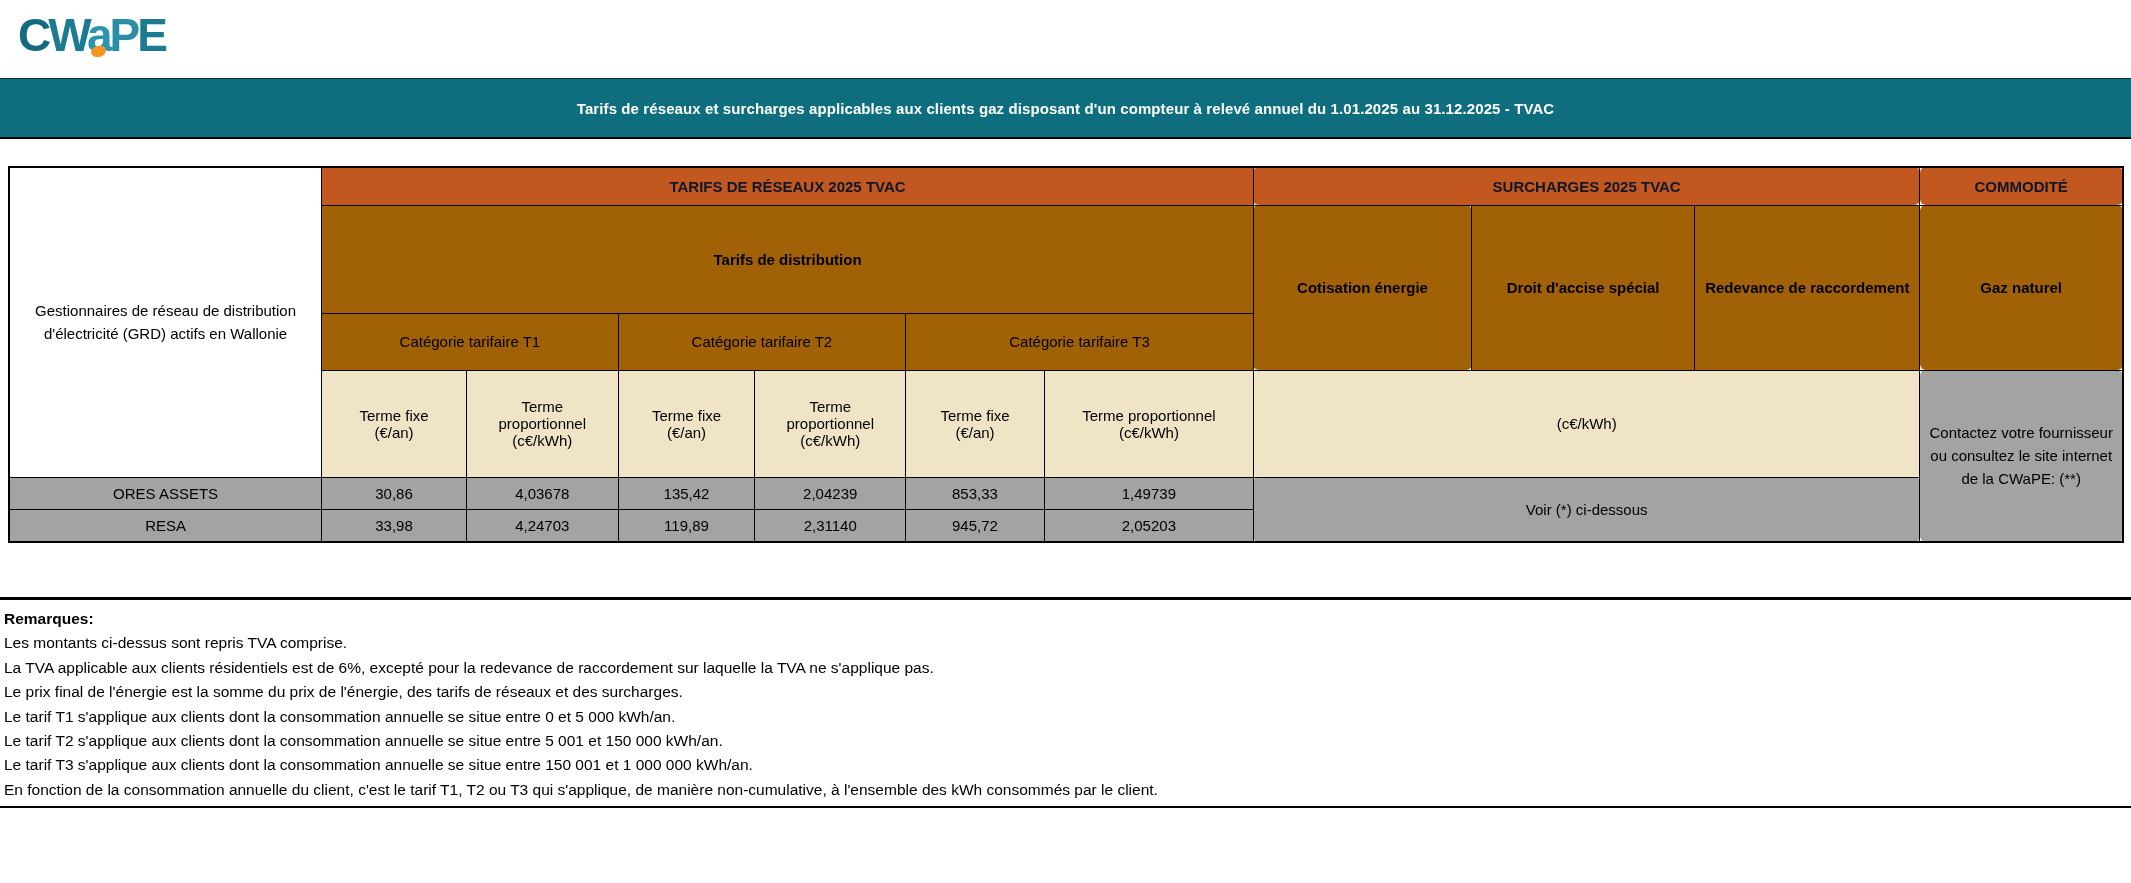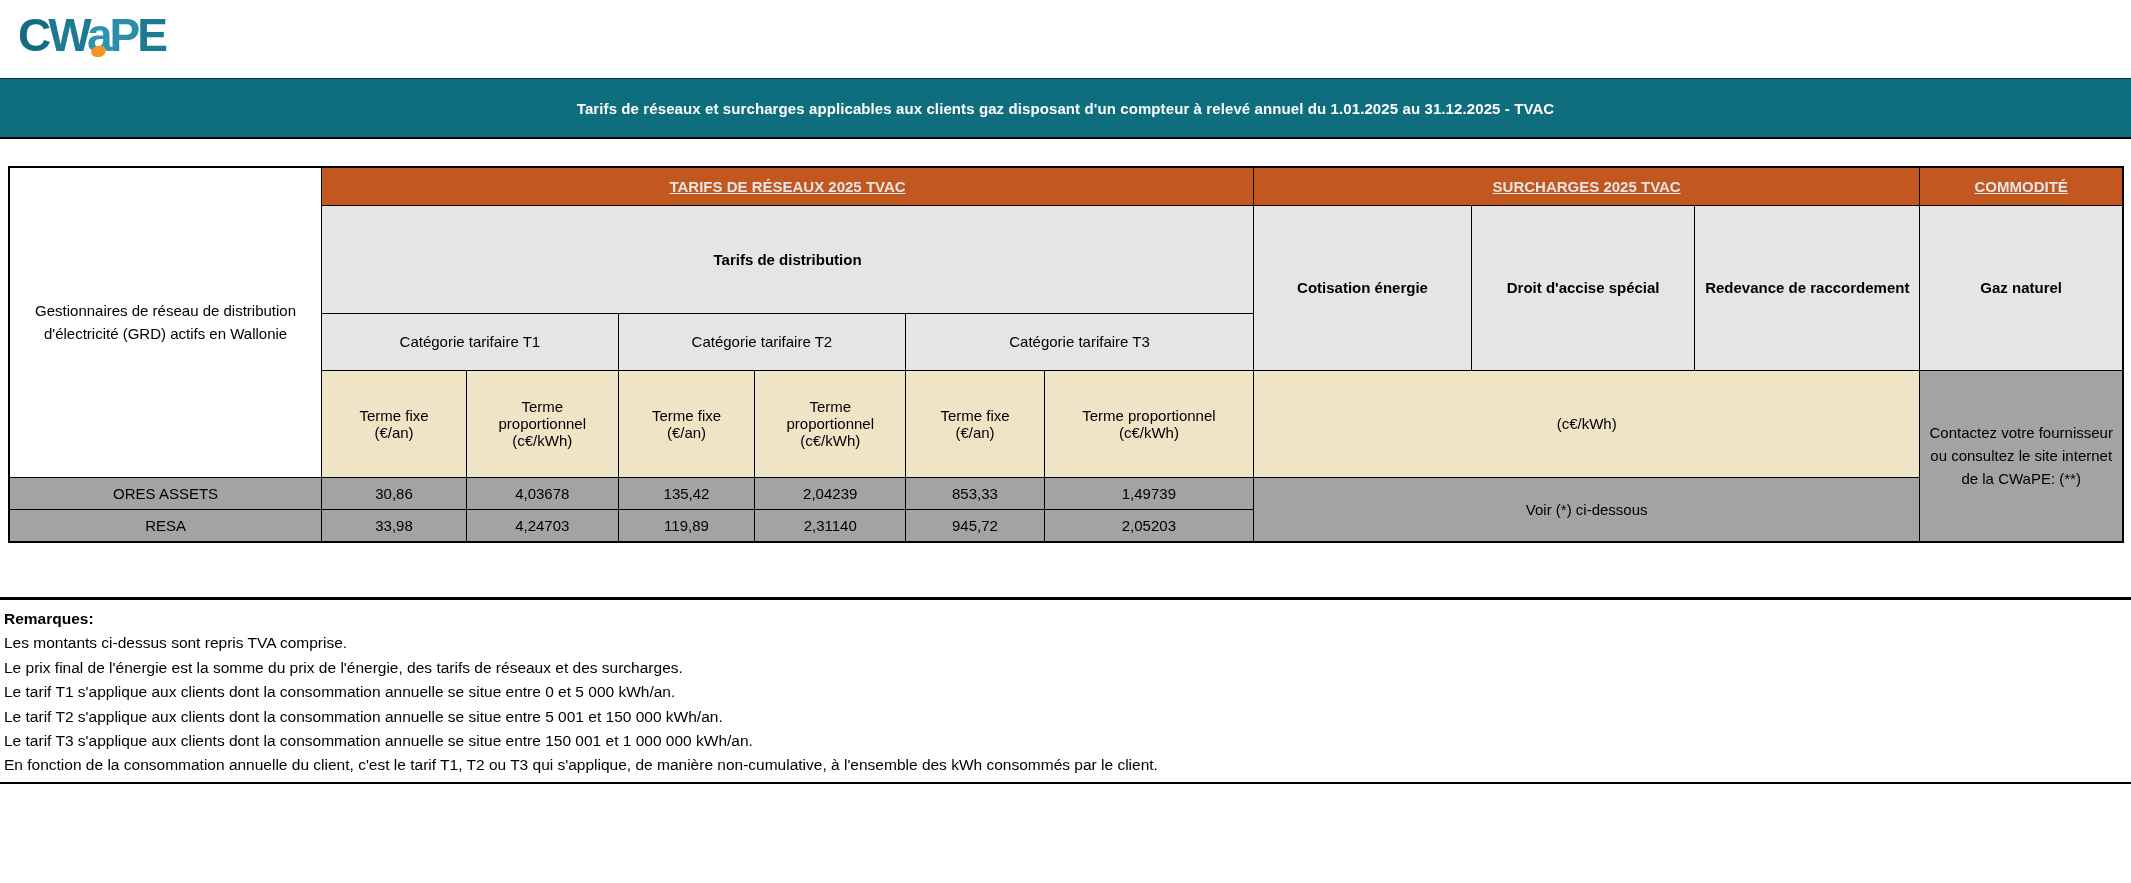--- a/index.html
+++ b/index.html
@@ -23,28 +23,28 @@
             background:#0e6e7e; border-top:1px solid #0a2a2e; border-bottom:2px solid #000;
             display:flex; align-items:center; justify-content:center; }
   .banner-title { color:#fff; font-weight:bold; font-size:15px; letter-spacing:0.1px; }
 
   
   table.tariff { position:absolute; left:8px; top:166px; width:2116px;
                  border-collapse:collapse; table-layout:fixed;
                  border:2px solid #000; }
   table.tariff td { border:1px solid #000; text-align:center; vertical-align:middle;
                     padding:1px 4px; font-size:15px; white-space:pre-line; overflow:hidden; }
-  td.orange { background:#c2571f; color:#e5e5e5; font-weight:bold; font-size:16px;text-decoration:underline; }
-  td.blue   { background:#e5e5e5; }
+  td.orange { background:#c2571f; color:#0f172a; font-weight:bold; font-size:16px; }
+  td.blue   { background:#a16207; }
   td.bold   { font-weight:bold; }
   td.beige  { background:#f0e4c6; }
   td.white  { background:#a3a3a3; }
   td.grdhdr { background:#fff; font-size:15.5px; line-height:1.55; }
   td.name   { text-align:left; font-size:15px; }
-  td.sep-l  { border-left:4px double #000; }
+  td.sep-l  { border-left:4px double #000;border-radius:6px; }
   td.nb { border-bottom:none; }
   td.nt { border-top:none; }
   tr.rA { height:38px; }
   tr.rB { height:108px; }
   tr.rC { height:57px; }
   tr.rD { height:107px; }
   tr.rE { height:32px; }
   tr.rF { height:33px; }
   td.contact { line-height:1.55; font-size:15px; }
 
@@ -139,20 +139,21 @@
       <td class="white nt">2,31140</td>
       <td class="white nt">945,72</td>
       <td class="white nt">2,05203</td>
     </tr>
   </tbody>
     </table>
 
   <div class="remarks">
     <p class="rtitle">Remarques:</p>
     <p>Les montants ci-dessus sont repris TVA comprise.</p>
+    <p>La TVA applicable aux clients résidentiels est de 6%, excepté pour la redevance de raccordement sur laquelle la TVA ne s'applique pas.</p>
     <p>Le prix final de l'énergie est la somme du prix de l'énergie, des tarifs de réseaux et des surcharges.</p>
     <p>Le tarif T1 s'applique aux clients dont la consommation annuelle se situe entre  0 et 5 000 kWh/an.</p>
     <p>Le tarif T2 s'applique aux clients dont la consommation annuelle se situe entre 5 001 et 150 000 kWh/an.</p>
     <p>Le tarif T3 s'applique aux clients dont la consommation annuelle se situe entre 150 001 et 1 000 000 kWh/an.</p>
     <p>En fonction de la consommation annuelle du client, c'est le tarif T1, T2 ou T3 qui s'applique, de manière non-cumulative, à l'ensemble des kWh consommés par le client.</p>
   </div>
 
   <div class="updated">Mise à jour du 17 décembre 2024</div>
 
 </div>

